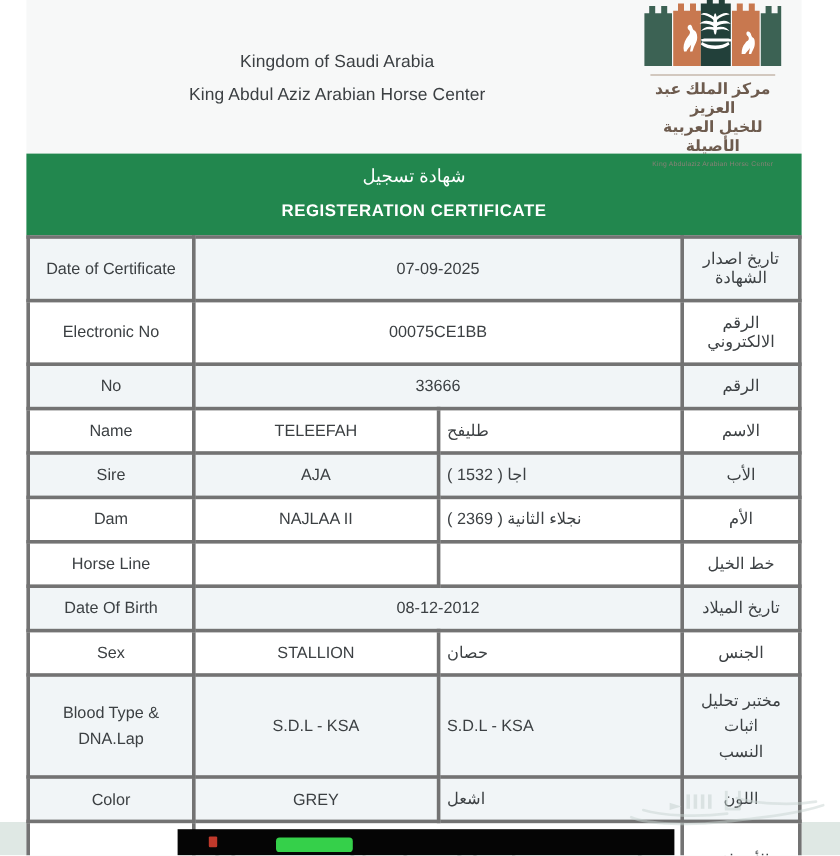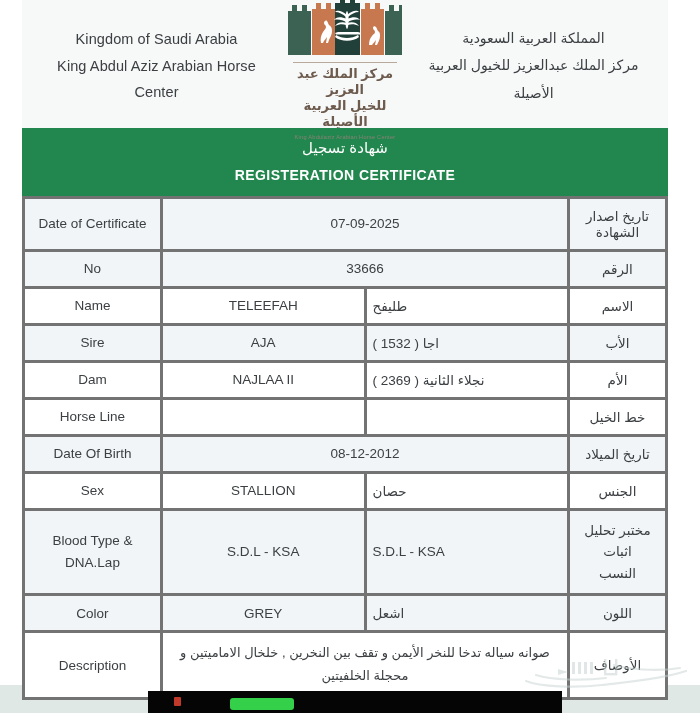--- a/index.html
+++ b/index.html
@@ -138,38 +138,39 @@
           <path d="M83 52 c0-4 1-7 3-9 c1-2 3-2 3-4 c0-2-2-2-2-4 c0-2 2-2 3-1 c1 1 1 3 2 4 c2 1 2 3 2 5 c0 4-2 6-3 9 h-2 l1-5 c-1 2-3 3-4 5 z" fill="#ffffff"></path>
 
           <path d="M99 18 h4 v-6 h5 v6 h5 v-6 h3 V62 H99 Z" fill="#3c6254"></path>
         </svg>
         <div class="logo-rule"></div>
         <div class="logo-ar1">مركز الملك عبد العزيز</div>
         <div class="logo-ar2">للخيل العربية الأصيلة</div>
         <div class="logo-en">King Abdulaziz Arabian Horse Center</div>
       </div>
 
-      <div class="hdr-ar">
-        <div>المملكة العربية السعودية</div>
-        <div>مركز الملك عبدالعزيز للخيول العربية الأصيلة</div>
-      </div>
 
     </div>
 
     <div class="green-band">
       <div class="band-ar">شهادة تسجيل</div>
       <div class="band-en">REGISTERATION CERTIFICATE</div>
     </div>
 
     <table class="cert-table">
       <tbody id="rows-body">
           <tr class="alt">
             <td class="c-en">Date of Certificate</td>
             <td class="c-val-en" colspan="2">07-09-2025</td>
             <td class="c-ar">تاريخ اصدار الشهادة</td>
+          </tr>
+          <tr class="plain">
+            <td class="c-en">Electronic No</td>
+            <td class="c-val-en" colspan="2">00075CE1BB</td>
+            <td class="c-ar">الرقم الالكتروني</td>
           </tr>
           <tr class="alt">
             <td class="c-en">No</td>
             <td class="c-val-en" colspan="2">33666</td>
             <td class="c-ar">الرقم</td>
           </tr>
           <tr class="plain">
             <td class="c-en">Name</td>
             <td class="c-val-en">TELEEFAH</td>
             <td class="c-val-ar">طليفح</td>

